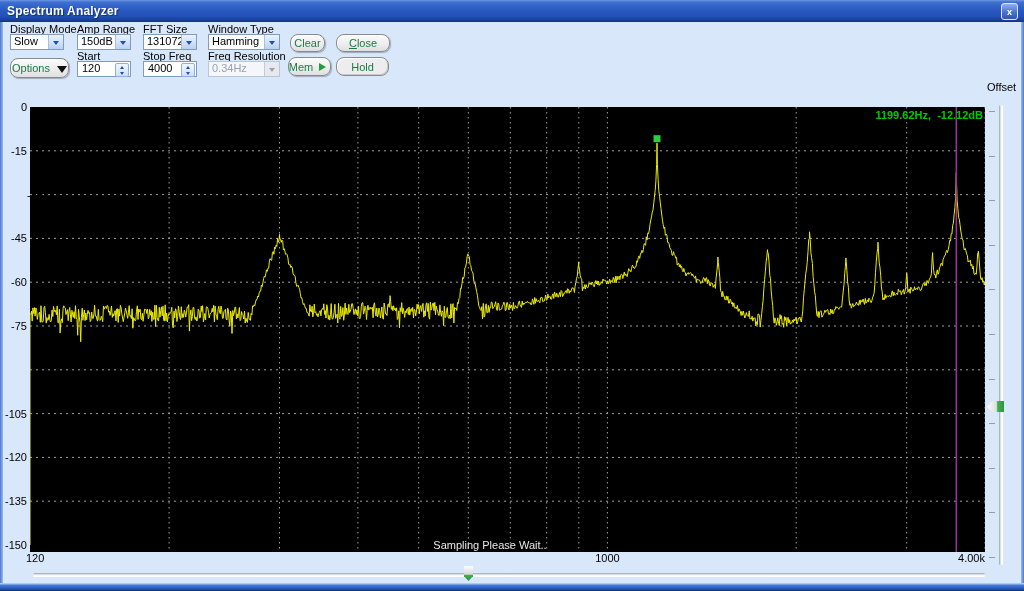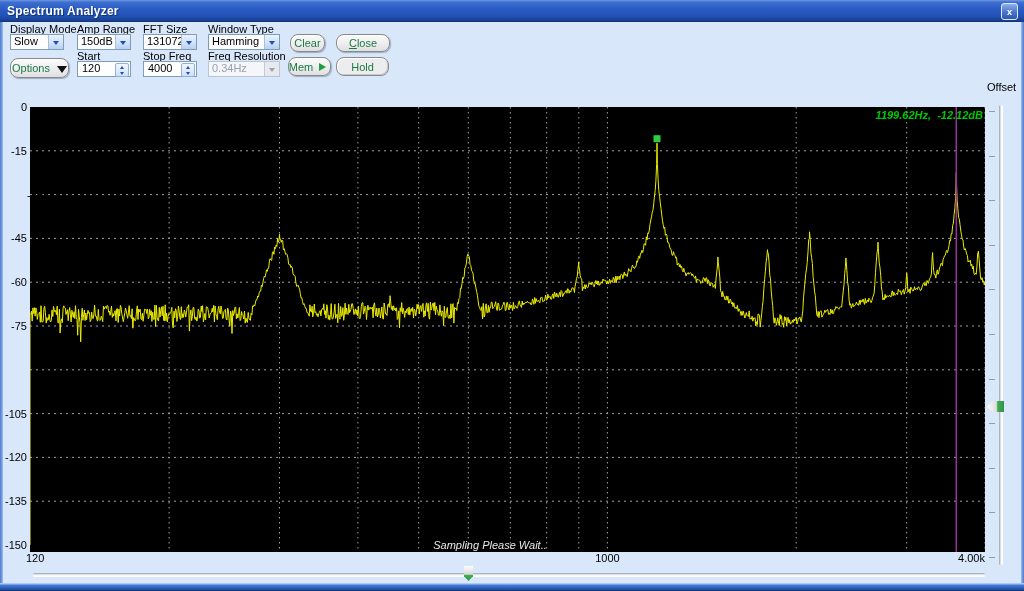--- a/index.html
+++ b/index.html
@@ -46,21 +46,21 @@
   .btn{position:absolute;background:linear-gradient(180deg,#fbfbfb 0%,#ececee 60%,#dfdfe2 100%);
     border:1px solid #8a8a8a;border-radius:8px;box-shadow:inset 1px 1px 0 #ffffff,1px 1px 1px rgba(40,60,90,.35);
     color:#1b7a43;font-size:11px;display:flex;align-items:center;justify-content:center;cursor:pointer;white-space:nowrap;}
   .btn.hold{background:#ededf0;box-shadow:inset 1px 1px 0 #ffffff,inset -1px -1px 0 #c9c9cc;}
   .btn .ul{text-decoration:underline;}
   .opt-arrow{width:0;height:0;border:5px solid transparent;border-top:7px solid #101010;margin-left:7px;margin-top:7px;}
   .mem-arrow{width:0;height:0;border:4px solid transparent;border-left:7px solid #1e9e3c;margin-left:6px;}
   
   .plot-title{position:absolute;left:27px;top:63px;width:940px;text-align:center;font-size:11px;color:#000;}
   .offset-lbl{position:absolute;left:984px;top:59px;font-size:11px;color:#000;}
-  .plotblack{position:absolute;left:27px;top:85px;width:955px;height:445px;background:#000;font-style:italic;}
+  .plotblack{position:absolute;left:27px;top:85px;width:955px;height:445px;background:#000;}
   .readout{position:absolute;right:2px;top:2px;font-size:11px;font-weight:bold;color:#00c800;white-space:pre;z-index:3;}
   .status{position:absolute;left:0;bottom:1px;width:920px;text-align:center;font-size:11px;color:#e8e8e8;z-index:3;}
   .ylab{position:absolute;width:24px;text-align:right;font-size:11px;color:#000;}
   .xlab{position:absolute;top:530px;font-size:11px;color:#000;white-space:nowrap;}
   
   .htrack{position:absolute;left:30px;top:551px;width:952px;height:3px;border-radius:2px;
     background:linear-gradient(180deg,#93a0ae,#f8f8f8 70%);box-shadow:0 1px 0 #ffffff;}
   .hthumb{position:absolute;left:461px;top:544px;width:9px;height:15px;
     clip-path:polygon(0 0,100% 0,100% 68%,50% 100%,0 68%);
     background:linear-gradient(180deg,#fdfdfd 0%,#d9d9d9 55%,#3fae54 62%,#2f9444 100%);z-index:2;cursor:pointer;}

